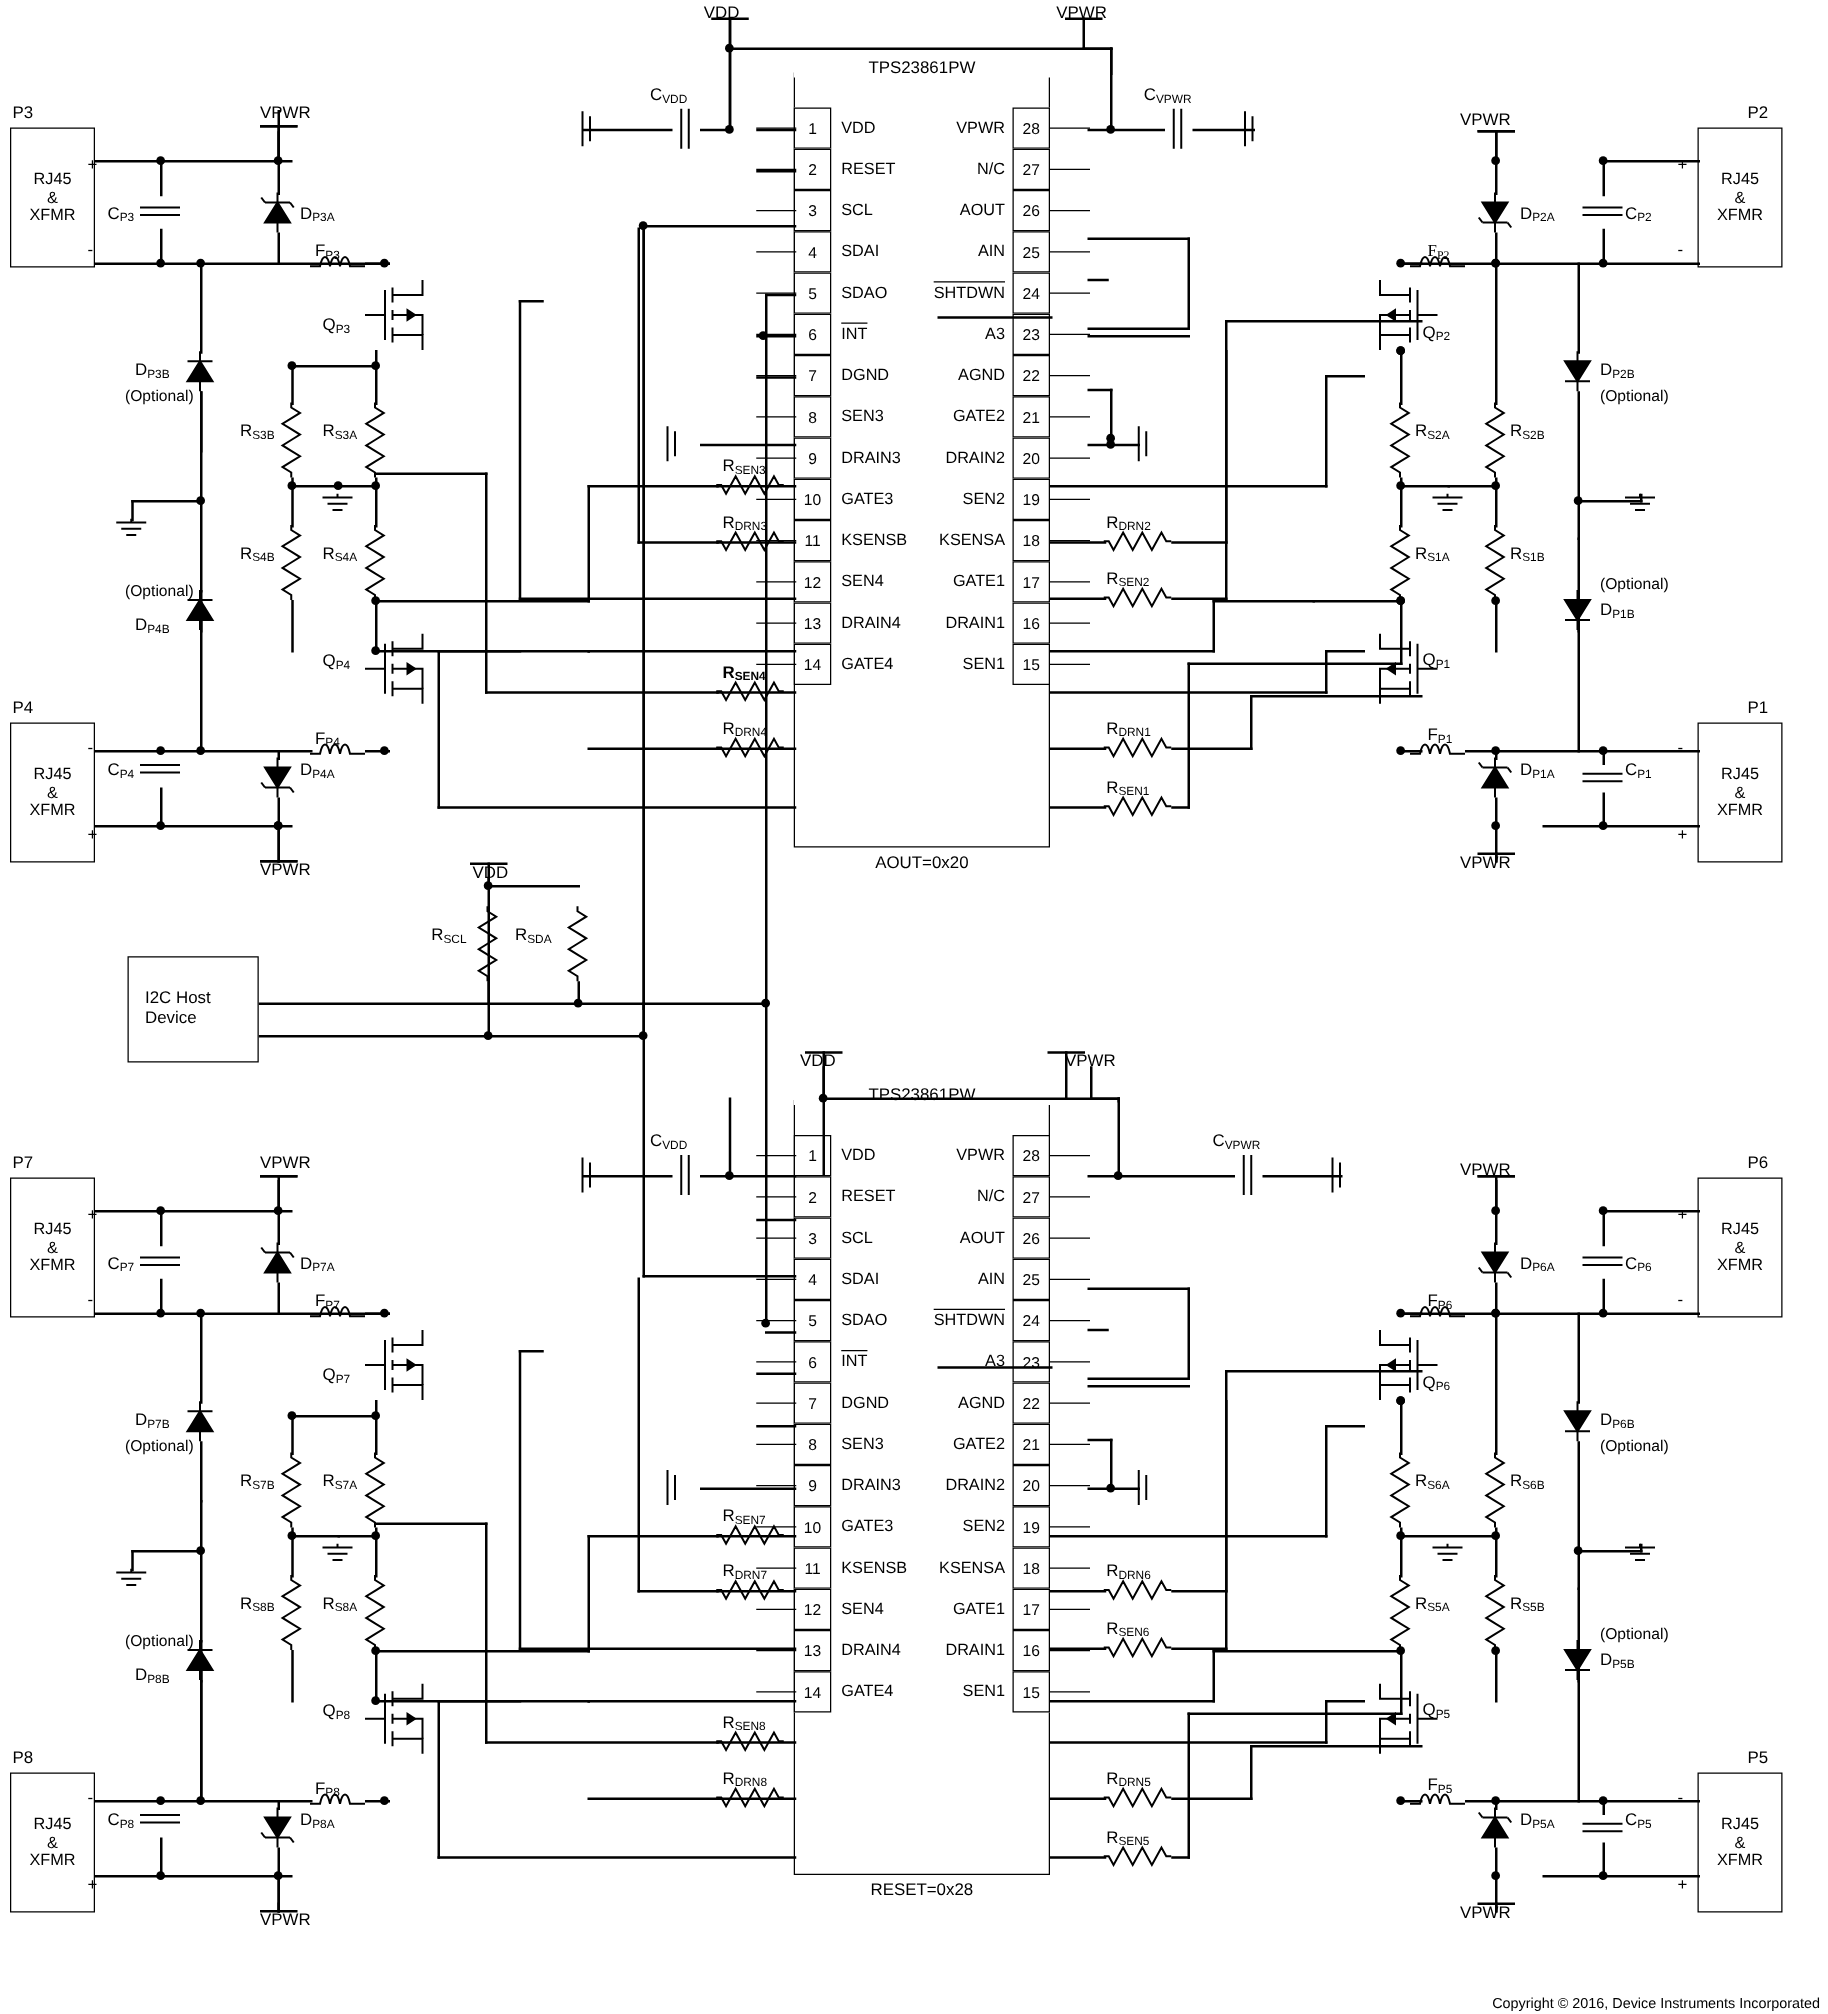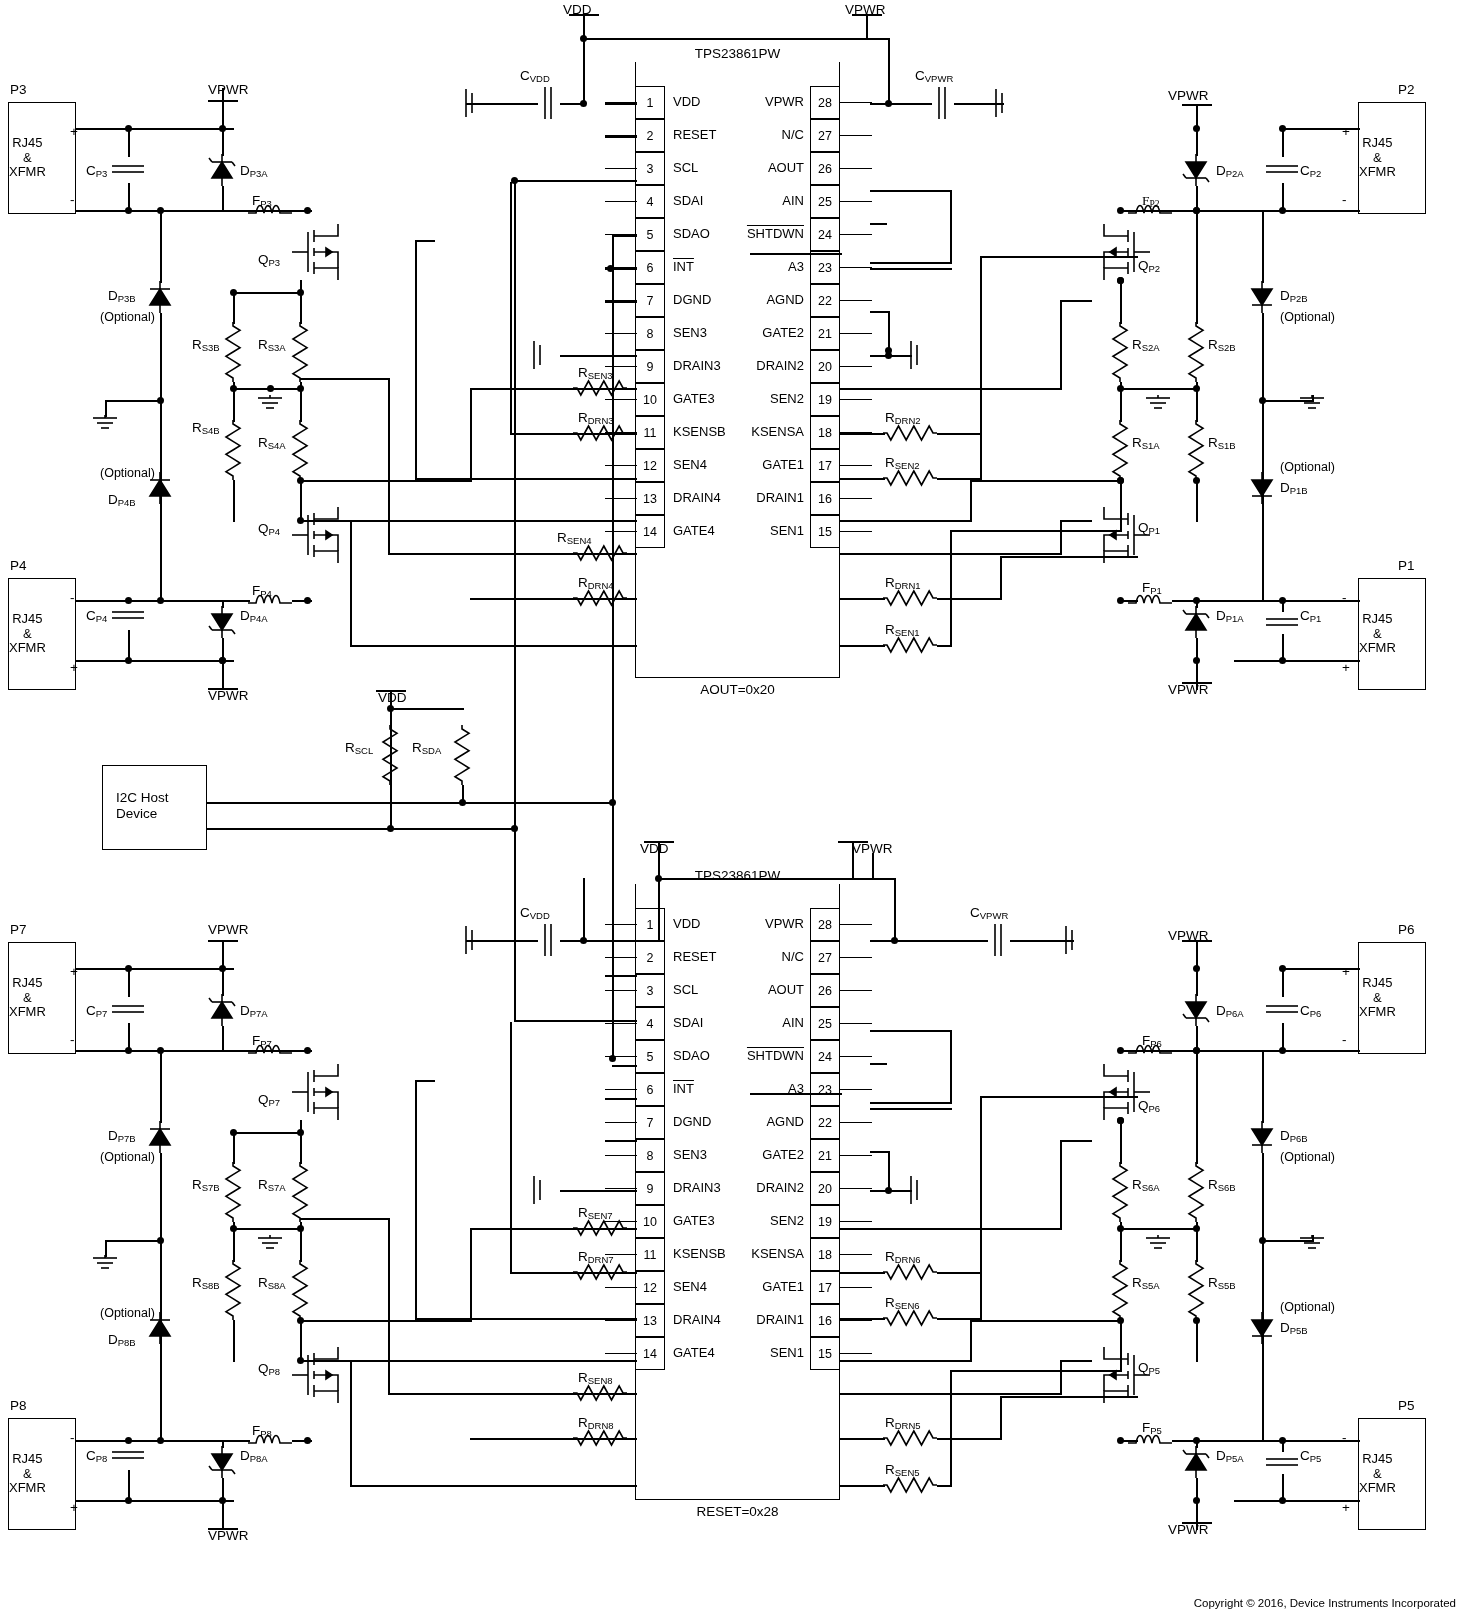--- a/index.html
+++ b/index.html
@@ -5,21 +5,21 @@
   html,body{margin:0;padding:0;background:#ffffff;}
   body{font-family:"Liberation Sans",sans-serif;}
   #root{position:relative;width:1462px;height:1611px;background:#fff;overflow:hidden;}
   .wire{position:absolute;background:#000;}
   .h{height:1.6px;}
   .v{width:1.6px;}
   .dot{position:absolute;width:7px;height:7px;border-radius:50%;background:#000;}
   .lbl{position:absolute;font-size:13.5px;color:#000;white-space:nowrap;line-height:1.15;}
   .sub{font-size:9.5px;vertical-align:-2px;}
   .box{position:absolute;border:1.6px solid #000;background:#fff;box-sizing:border-box;}
-  .rj45{position:absolute;border:1.6px solid #000;background:#fff;box-sizing:border-box;display:flex;align-items:center;text-align:center;font-size:13px;line-height:1.15;}
+  .rj45{position:absolute;border:1.6px solid #000;background:#fff;box-sizing:border-box;display:flex;align-items:center;justify-content:center;text-align:center;font-size:13px;line-height:1.15;}
   .ic{position:absolute;border:1.6px solid #000;background:#fff;box-sizing:border-box;}
   .pinbox{position:absolute;border:1.6px solid #000;background:#fff;box-sizing:border-box;font-size:12.5px;display:flex;align-items:center;justify-content:center;}
   .pinlbl{position:absolute;font-size:13px;white-space:nowrap;}
   .ovl{text-decoration:overline;}
   .ctr{text-align:center;}
   .copyright{position:absolute;right:6px;bottom:2px;font-size:11.5px;color:#000;}
   svg.sym{position:absolute;overflow:visible;}
 </style>
 </head>
 <body>
@@ -380,21 +380,21 @@
         <path d="M8 0 L8 4 L15 8.333333333333332 L8 12.666666666666666 L1 17 L8 21.333333333333332 L15 25.666666666666664 L8 30 L1 34.33333333333333 L8 38.666666666666664 L15 43 L8 47.33333333333333 L1 51.666666666666664 L8 56 L8 60" stroke="#000" stroke-width="1.6" fill="none"></path>
       </svg>
       <div class="lbl" style="left:192px;top:337px;">R<span class="sub">S3B</span></div>
       <svg class="sym" width="16" height="60" style="left:292px;top:322px;">
         <path d="M8 0 L8 4 L15 8.333333333333332 L8 12.666666666666666 L1 17 L8 21.333333333333332 L15 25.666666666666664 L8 30 L1 34.33333333333333 L8 38.666666666666664 L15 43 L8 47.33333333333333 L1 51.666666666666664 L8 56 L8 60" stroke="#000" stroke-width="1.6" fill="none"></path>
       </svg>
       <div class="lbl" style="left:258px;top:337px;">R<span class="sub">S3A</span></div>
       <svg class="sym" width="16" height="60" style="left:225px;top:420px;">
         <path d="M8 0 L8 4 L15 8.333333333333332 L8 12.666666666666666 L1 17 L8 21.333333333333332 L15 25.666666666666664 L8 30 L1 34.33333333333333 L8 38.666666666666664 L15 43 L8 47.33333333333333 L1 51.666666666666664 L8 56 L8 60" stroke="#000" stroke-width="1.6" fill="none"></path>
       </svg>
-      <div class="lbl" style="left:192px;top:420px;">R<span class="sub">S4B</span></div>
+      <div class="lbl" style="left:192px;top:435px;">R<span class="sub">S4B</span></div>
       <svg class="sym" width="16" height="60" style="left:292px;top:420px;">
         <path d="M8 0 L8 4 L15 8.333333333333332 L8 12.666666666666666 L1 17 L8 21.333333333333332 L15 25.666666666666664 L8 30 L1 34.33333333333333 L8 38.666666666666664 L15 43 L8 47.33333333333333 L1 51.666666666666664 L8 56 L8 60" stroke="#000" stroke-width="1.6" fill="none"></path>
       </svg>
       <div class="lbl" style="left:258px;top:435px;text-align:center;">R<span class="sub">S4A</span></div>
       <div class="wire v" style="left:233px;top:292px;height:31.6px;"></div>
       <div class="wire v" style="left:233px;top:382px;height:39.6px;"></div>
       <div class="wire v" style="left:233px;top:480px;height:41.6px;"></div>
       <div class="wire v" style="left:300px;top:280px;height:43.6px;"></div>
       <div class="wire v" style="left:300px;top:382px;height:39.6px;"></div>
       <div class="wire v" style="left:300px;top:480px;height:41.6px;"></div>
@@ -685,21 +685,21 @@
       <div class="wire h" style="left:470px;top:520px;width:166.6px;"></div>
       <div class="wire v" style="left:470px;top:520px;height:1.6px;"></div>
       <div class="wire h" style="left:300px;top:520px;width:171.6px;"></div>
       <svg class="sym" width="54" height="16" style="left:573px;top:545px;">
         <path d="M0 8 L4 8 L7.833333333333334 15 L11.666666666666668 8 L15.500000000000002 1 L19.333333333333336 8 L23.166666666666668 15 L27 8 L30.833333333333336 1 L34.66666666666667 8 L38.5 15 L42.333333333333336 8 L46.16666666666667 1 L50 8 L54 8" stroke="#000" stroke-width="1.6" fill="none"></path>
       </svg>
       <div class="wire h" style="left:573px;top:553px;width:63.6px;"></div>
       <div class="wire h" style="left:388px;top:553px;width:186.6px;"></div>
       <div class="wire v" style="left:388px;top:378px;height:176.6px;"></div>
       <div class="wire h" style="left:300px;top:378px;width:89.6px;"></div>
-      <div class="lbl" style="left:557px;top:530px;">R<span class="sub">SEN4</span></div>
+      <div class="lbl" style="left:578px;top:530px;font-weight:bold;">R<span class="sub">SEN4</span></div>
       <svg class="sym" width="54" height="16" style="left:573px;top:590px;">
         <path d="M0 8 L4 8 L7.833333333333334 15 L11.666666666666668 8 L15.500000000000002 1 L19.333333333333336 8 L23.166666666666668 15 L27 8 L30.833333333333336 1 L34.66666666666667 8 L38.5 15 L42.333333333333336 8 L46.16666666666667 1 L50 8 L54 8" stroke="#000" stroke-width="1.6" fill="none"></path>
       </svg>
       <div class="wire h" style="left:573px;top:598px;width:63.6px;"></div>
       <div class="wire h" style="left:470px;top:598px;width:104.6px;"></div>
       <div class="lbl" style="left:578px;top:575px;">R<span class="sub">DRN4</span></div>
       <div class="wire h" style="left:350px;top:645px;width:286.6px;"></div>
       <div class="wire v" style="left:350px;top:520px;height:126.6px;"></div>
       <div class="wire h" style="left:350px;top:520px;width:66.6px;"></div>
       <div class="wire h" style="left:870px;top:190px;width:81.6px;"></div>

